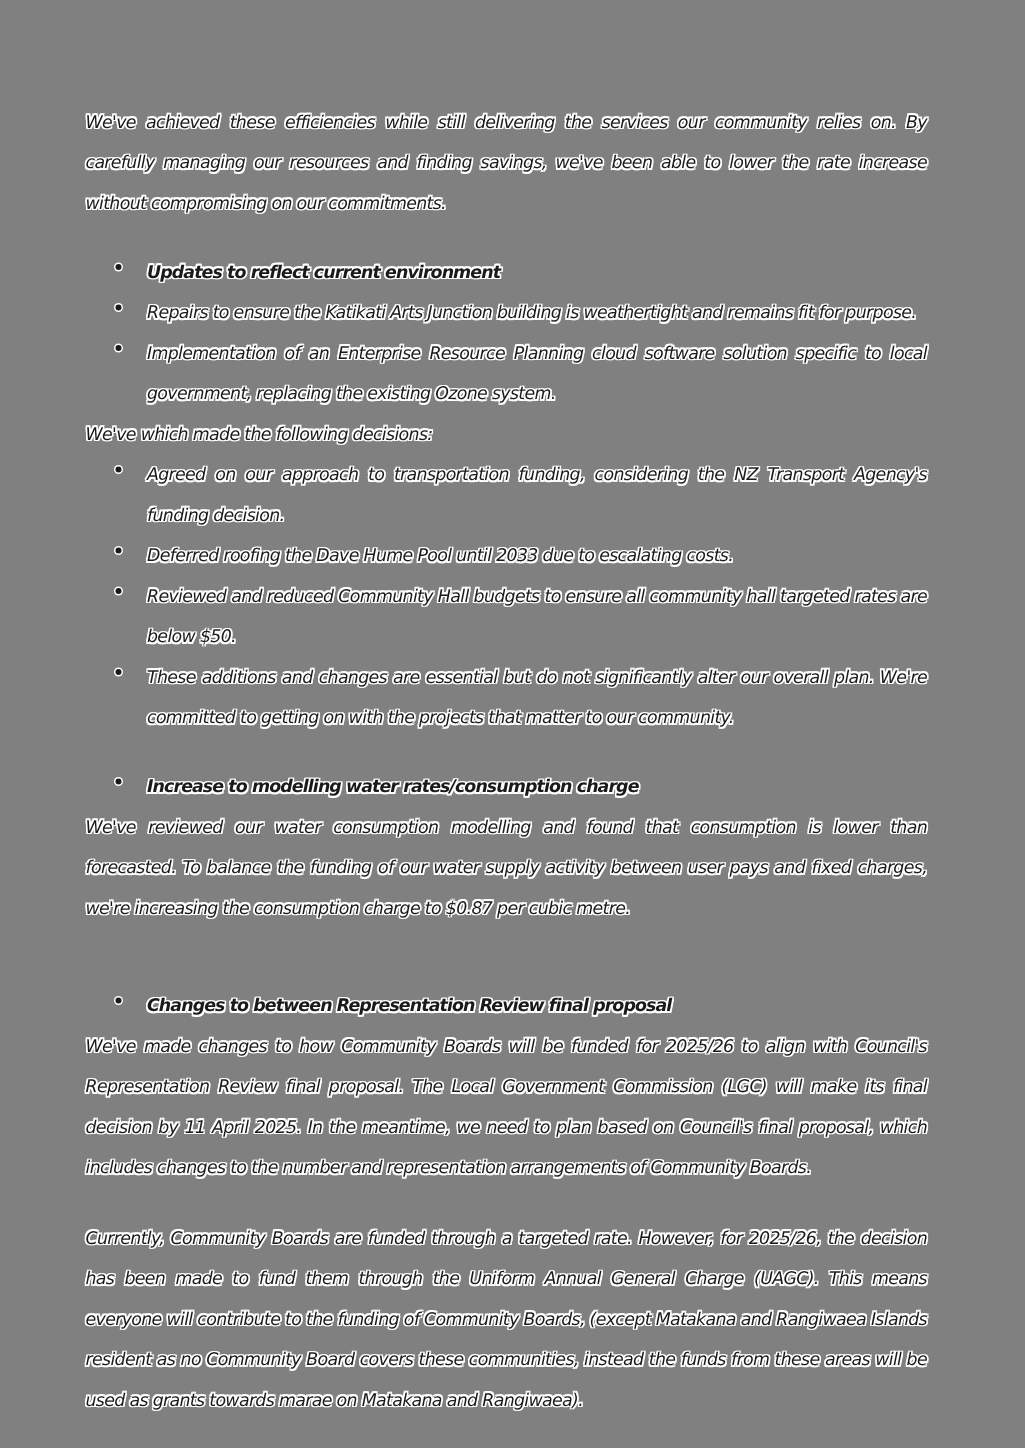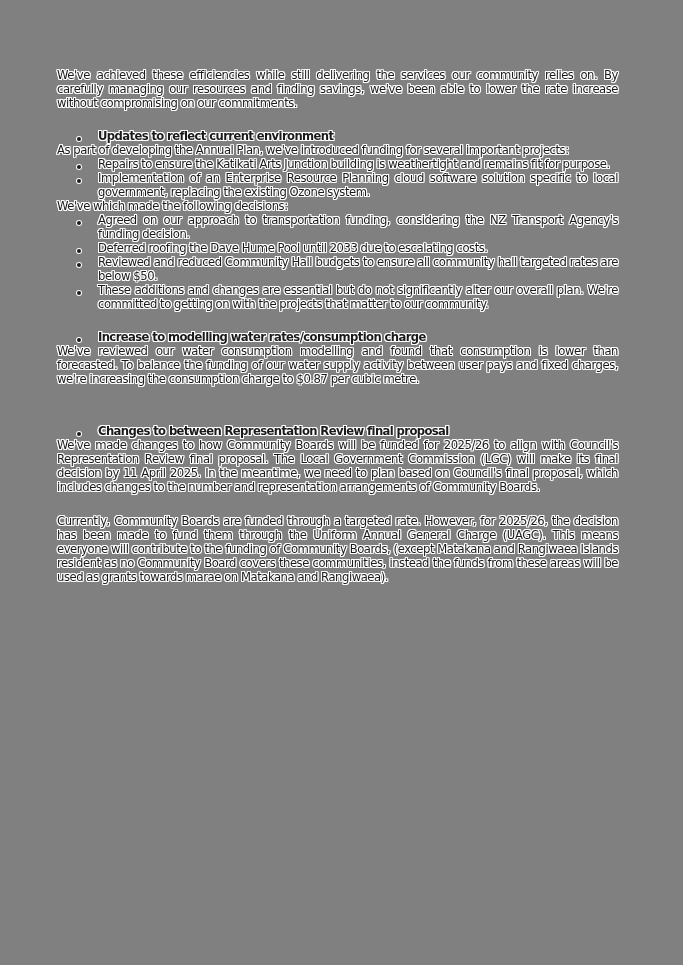--- a/index.html
+++ b/index.html
@@ -13,32 +13,33 @@
       overflow: hidden;
       position: relative;
     }
     .page {
       position: absolute;
       left: 57px;
       top: 68px;
       width: 561px;
       font-family: "DejaVu Sans", sans-serif;
       font-size: 11.6px;
-      line-height: 14px;
+      line-height: 27px;
       color: #1a1a1a;
       letter-spacing: -0.45px;
       text-shadow:
         1px 0 0 #ffffff,
         -1px 0 0 #ffffff,
         0 1px 0 #ffffff,
         0 -1px 0 #ffffff,
         1px 1px 0 #ffffff,
         -1px -1px 0 #ffffff,
         1px -1px 0 #ffffff,
         -1px 1px 0 #ffffff;
+      font-style: italic;
     }
     p {
       margin: 0;
       text-align: justify;
     }
     .gap {
       height: 19.2px;
     }
     .gap-lg {
       height: 38px;
@@ -73,21 +74,20 @@
 
 <div class="page">
 
   <p>We've achieved these efficiencies while still delivering the services our community relies on. By carefully managing our resources and finding savings, we've been able to lower the rate increase without compromising on our commitments.</p>
 
   <div class="gap"></div>
 
   <ul>
     <li class="heading">Updates to reflect current environment</li>
   </ul>
-  <p>As part of developing the Annual Plan, we've introduced funding for several important projects:</p>
   <ul>
     <li>Repairs to ensure the Katikati Arts Junction building is weathertight and remains fit for purpose.</li>
     <li>Implementation of an Enterprise Resource Planning cloud software solution specific to local government, replacing the existing Ozone system.</li>
   </ul>
   <p>We've which made the following decisions:</p>
   <ul>
     <li>Agreed on our approach to transportation funding, considering the NZ Transport Agency's funding decision.</li>
     <li>Deferred roofing the Dave Hume Pool until 2033 due to escalating costs.</li>
     <li>Reviewed and reduced Community Hall budgets to ensure all community hall targeted rates are below $50.</li>
     <li>These additions and changes are essential but do not significantly alter our overall plan. We're committed to getting on with the projects that matter to our community.</li>

